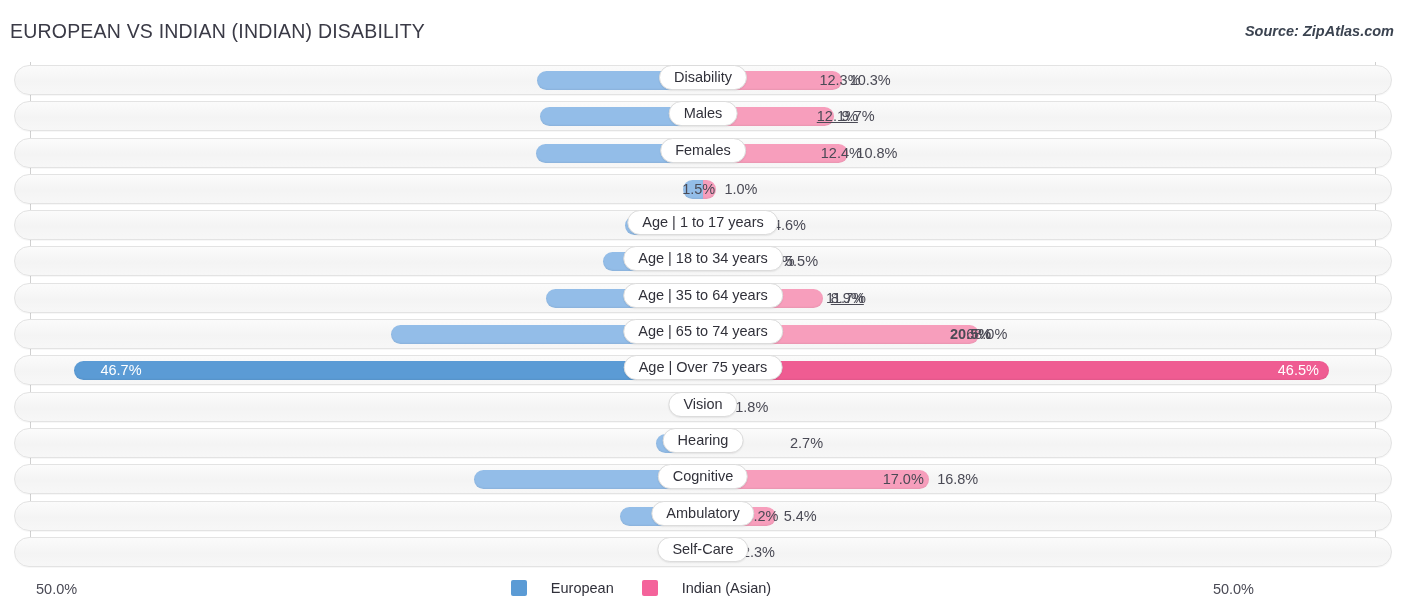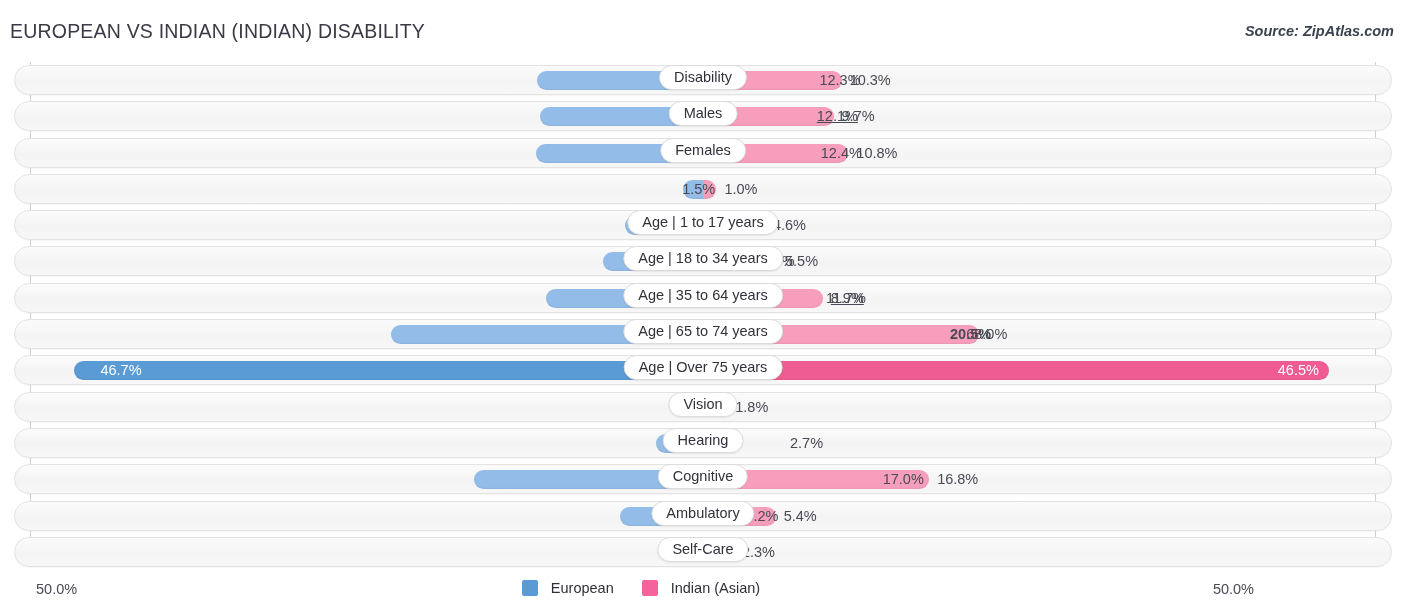--- a/index.html
+++ b/index.html
@@ -154,21 +154,21 @@
     position: absolute;
     left: 0; right: 0; top: 6px;
     display: flex;
     justify-content: center;
     align-items: center;
     gap: 28px;
   }
   .legend-item {
     display: flex;
     align-items: center;
-    gap: 13px;
+    gap: 24px;
   }
   .swatch {
     width: 16px; height: 16px;
     border-radius: 2px;
     display: inline-block;
   }
   .legend-label {
     font-size: 14.5px;
     color: #30303a;
     white-space: nowrap;

